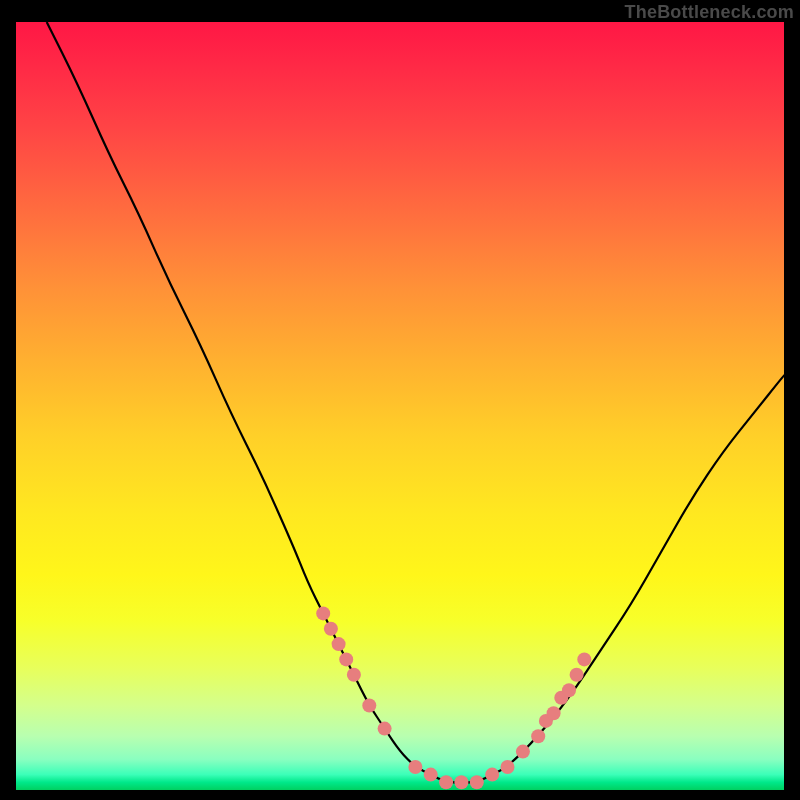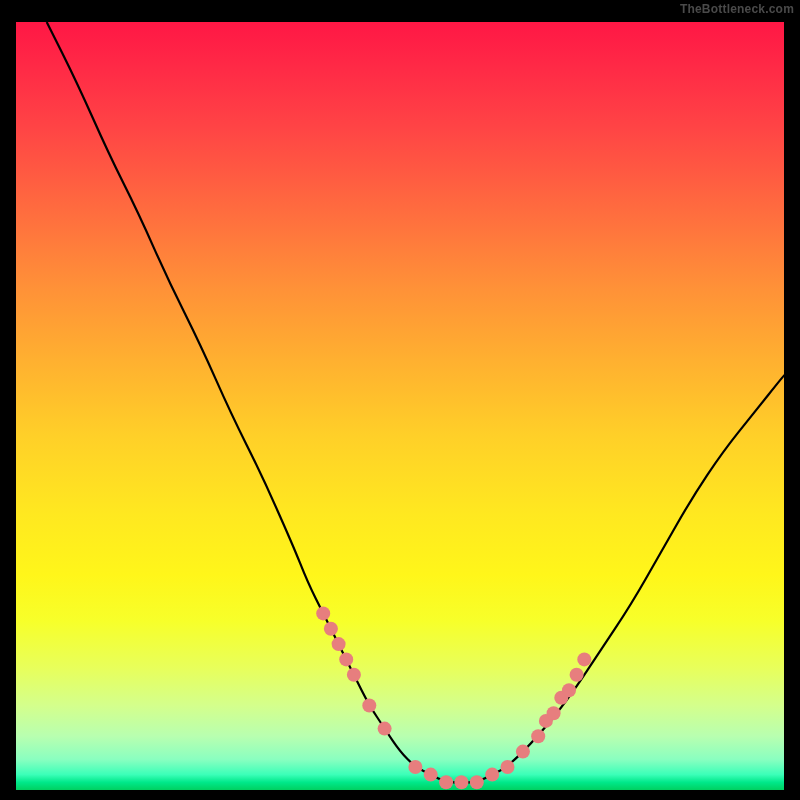--- a/index.html
+++ b/index.html
@@ -52,21 +52,21 @@
     top: 0;
     width: 768px;
     height: 768px;
     pointer-events: none;
   }
   .watermark {
     position: absolute;
     top: 2px;
     right: 6px;
     color: #4a4a4a;
-    font-size: 12px;
+    font-size: 18px;
     font-weight: 600;
     letter-spacing: 0.2px;
     font-family: Arial, Helvetica, sans-serif;
   }
 </style>
 </head>
 <body>
 
 <div class="watermark">TheBottleneck.com</div>
 

